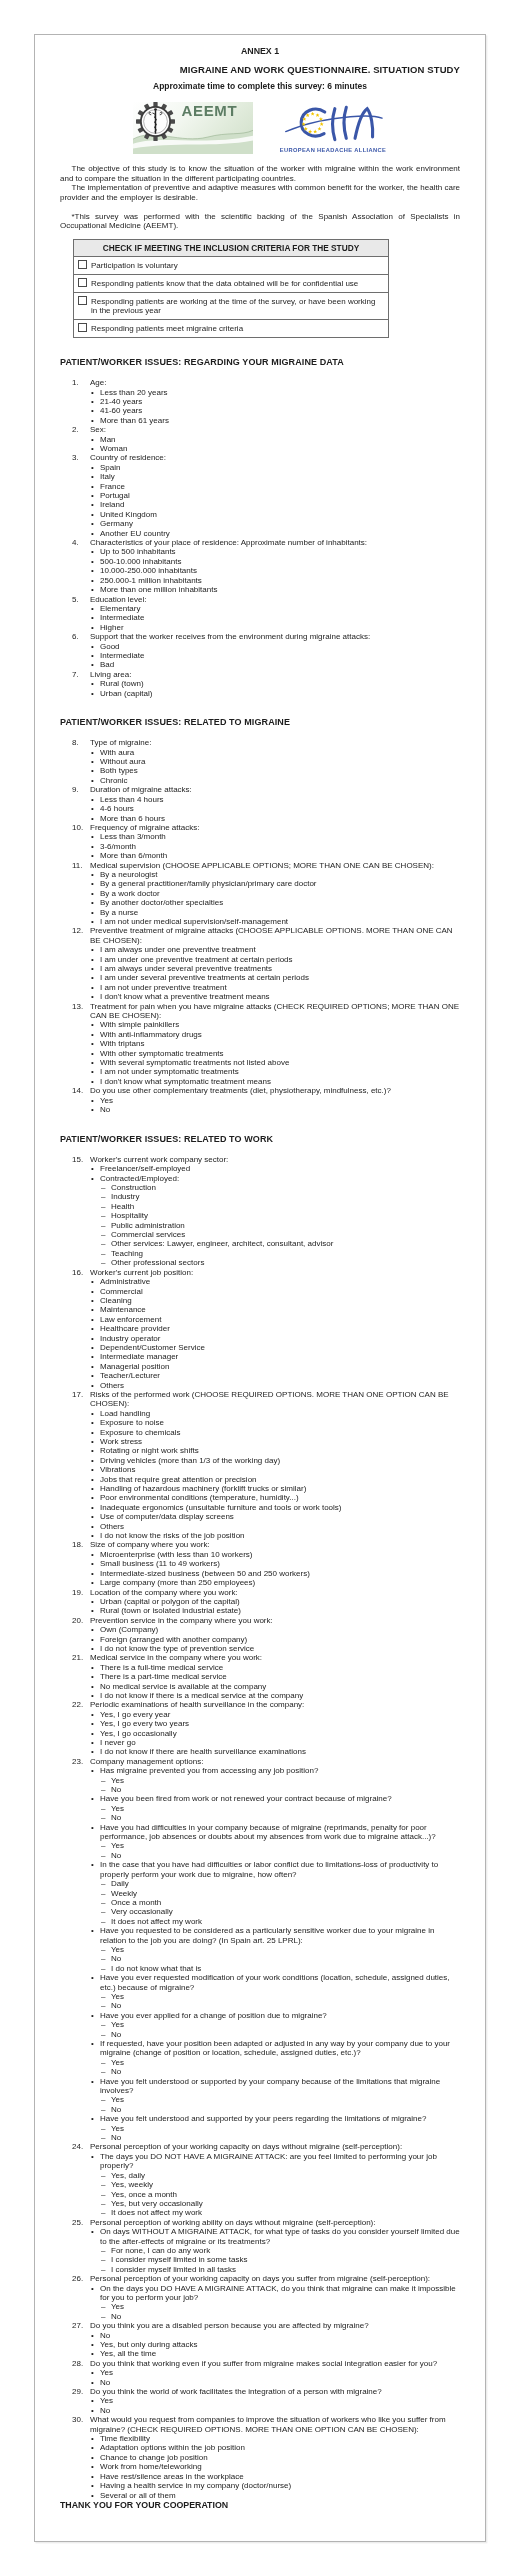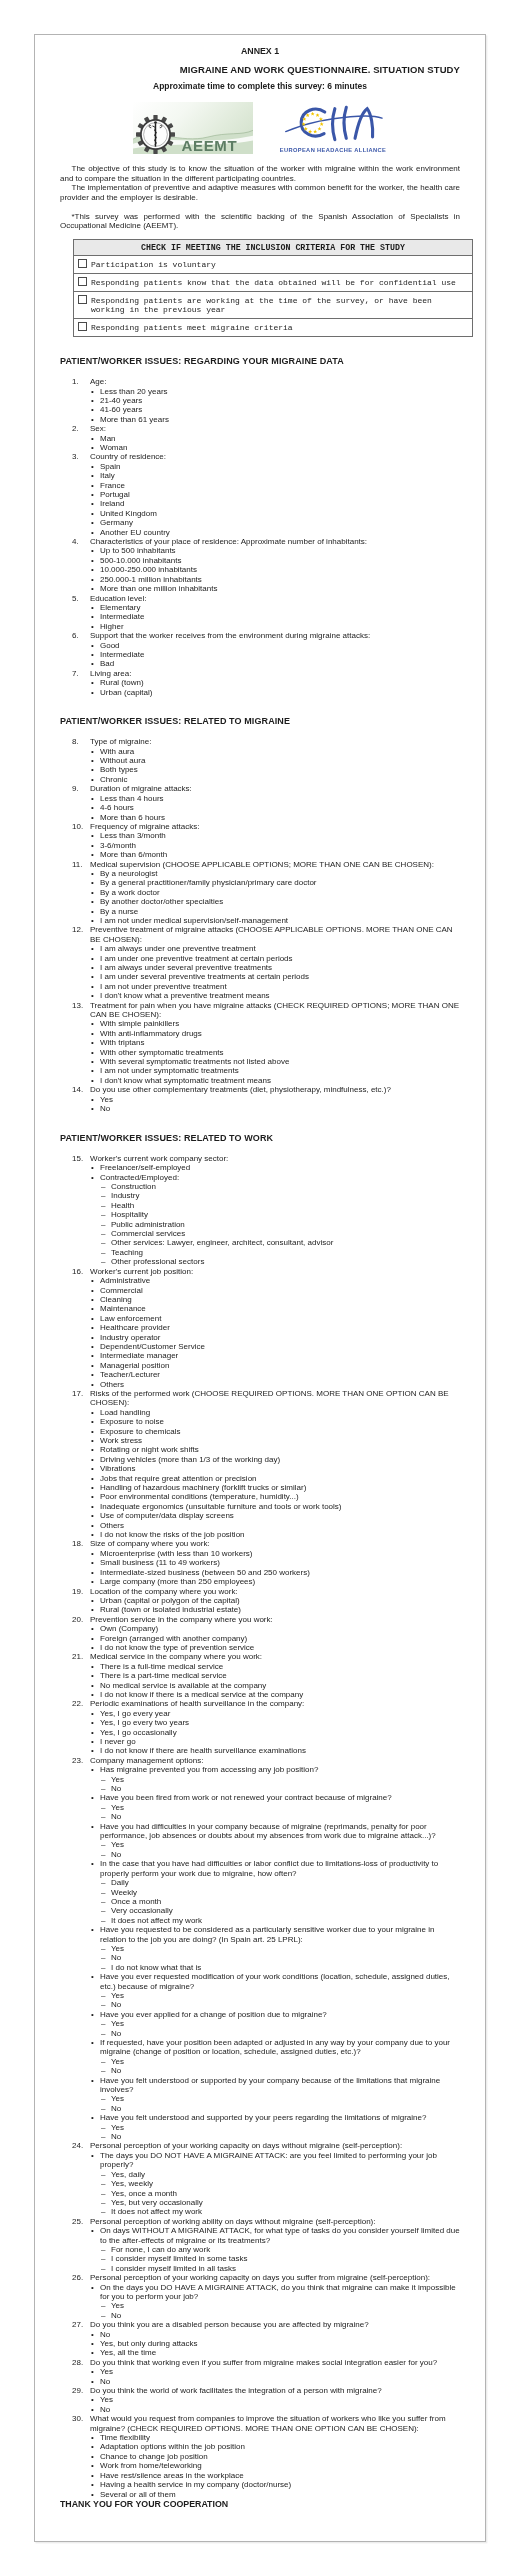--- a/index.html
+++ b/index.html
@@ -12,32 +12,32 @@
     box-sizing:border-box;border:0.7px solid #b3b3b3;background:#fff;
     padding:12px 25px;overflow:hidden;box-shadow:1.4px 1.4px 0 rgba(0,0,0,0.07);
   }
   .annex{text-align:center;font-weight:bold;font-size:8.8px;line-height:9.5px;}
   .title{text-align:right;font-weight:bold;font-size:9.5px;line-height:9.5px;margin-top:8.8px;letter-spacing:0.1px;}
   .subtitle{text-align:center;font-weight:bold;font-size:8.5px;line-height:8.8px;margin-top:6.8px;}
 
   .logos{margin-top:10.8px;display:flex;justify-content:center;align-items:center;gap:26px;height:53px;}
   .aeemt{position:relative;width:120px;height:52px;overflow:hidden;
     background:linear-gradient(135deg,#ffffff 0%,#f4f8f2 35%,#e2ecdd 65%,#cedec7 100%);
-    display:flex;align-items:flex-end;}
+    display:flex;align-items:flex-start;}
   .aeemt-wave{position:absolute;left:0;top:0;width:100%;height:100%;}
   .aeemt-gear{position:relative;margin-left:3.4px;z-index:2;}
   .aeemt-text{position:relative;z-index:2;font-weight:bold;font-size:15px;letter-spacing:0.7px;color:#5d7d64;margin-left:6px;}
   .eha{width:108px;text-align:center;}
   .eha-caption{font-size:5.7px;font-weight:bold;color:#3a56a8;letter-spacing:0.4px;white-space:nowrap;margin-top:0.7px;}
 
   .intro{margin-top:10px;font-size:8px;line-height:9.5px;text-align:justify;}
   .intro p{margin:0;text-indent:11.5px;}
   .footnote{margin:9.5px 0 0;font-size:8px;line-height:9.5px;text-indent:11.5px;text-align:justify;}
 
-  .ctable{margin:8.8px 0 0 13px;width:400px;box-sizing:border-box;border:0.7px solid #6e6e6e;font-size:8px;font-family:Liberation Mono, monospace;}
+  .ctable{margin:8.8px 0 0 13px;width:316px;box-sizing:border-box;border:0.7px solid #6e6e6e;font-size:8px;}
   .ctable-header{background:#e9e9e9;border-bottom:0.7px solid #6e6e6e;text-align:center;font-weight:bold;font-size:8.3px;padding:2.7px 1.4px;}
   .crow{position:relative;border-bottom:0.7px solid #6e6e6e;padding:4px 8px 4px 17px;line-height:9px;}
   .crow:last-child{border-bottom:none;}
   .cbox{position:absolute;left:4px;top:3.4px;width:6.8px;height:6.8px;border:0.9px solid #4a4a4a;background:#fff;}
 
   .sec-h{font-weight:bold;font-size:9px;line-height:9.5px;margin:20px 0 10.8px 0;letter-spacing:0.1px;}
   .q{position:relative;padding-left:30px;font-size:8px;line-height:9.4px;}
   .q .num{position:absolute;left:12px;top:0;}
   .opt{position:relative;font-size:8px;line-height:9.4px;}
   .opt.l1{padding-left:40px;}

